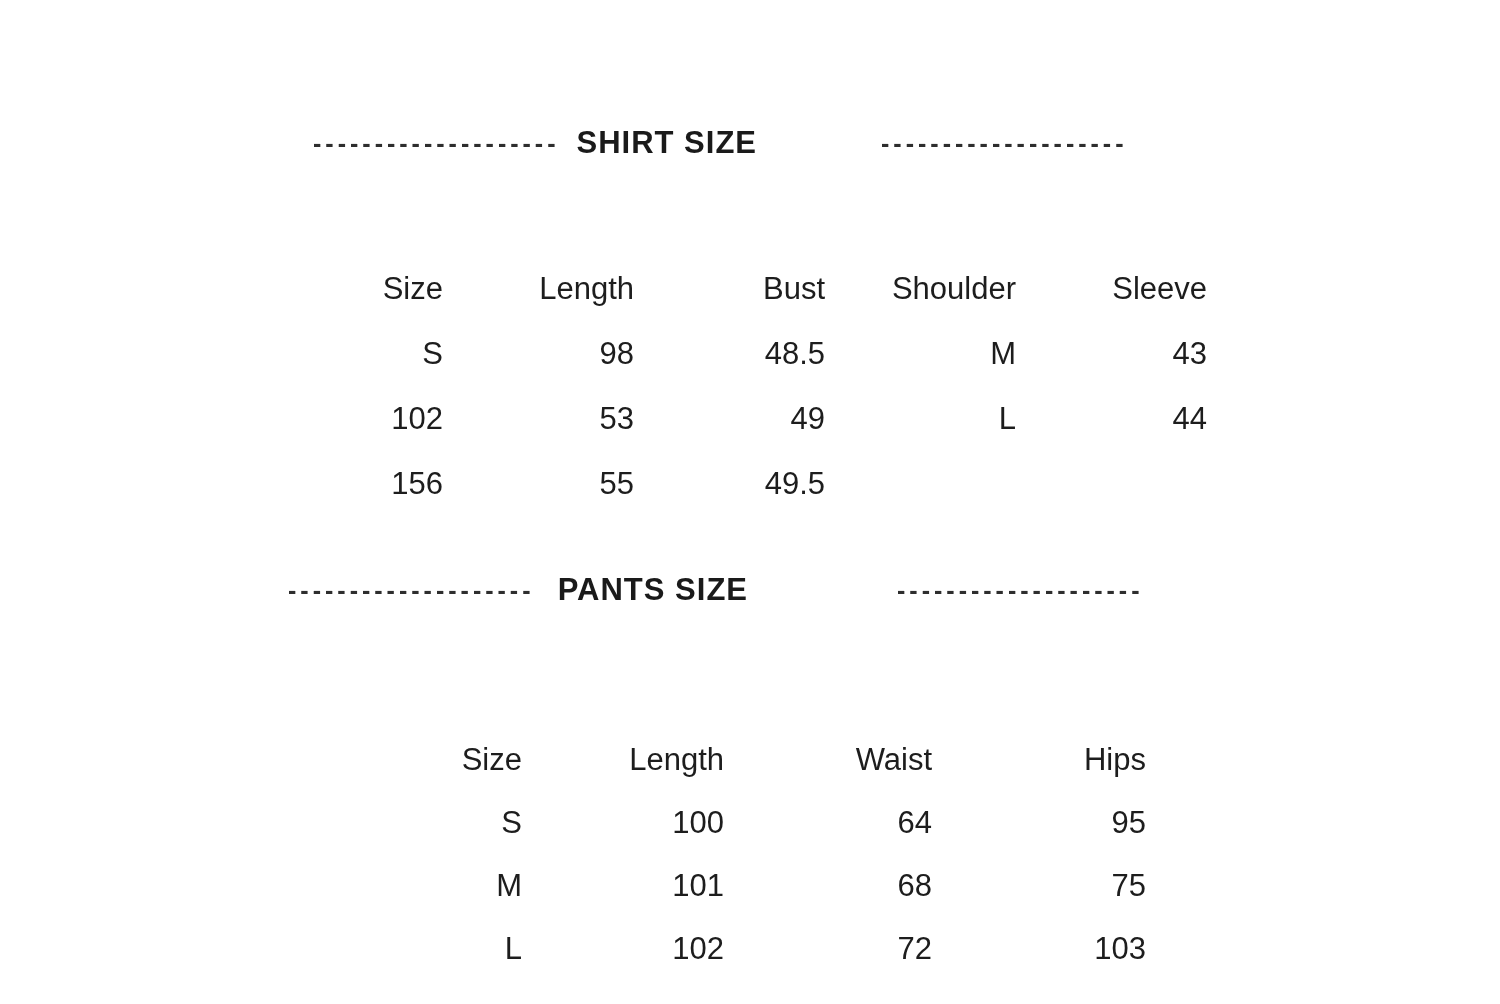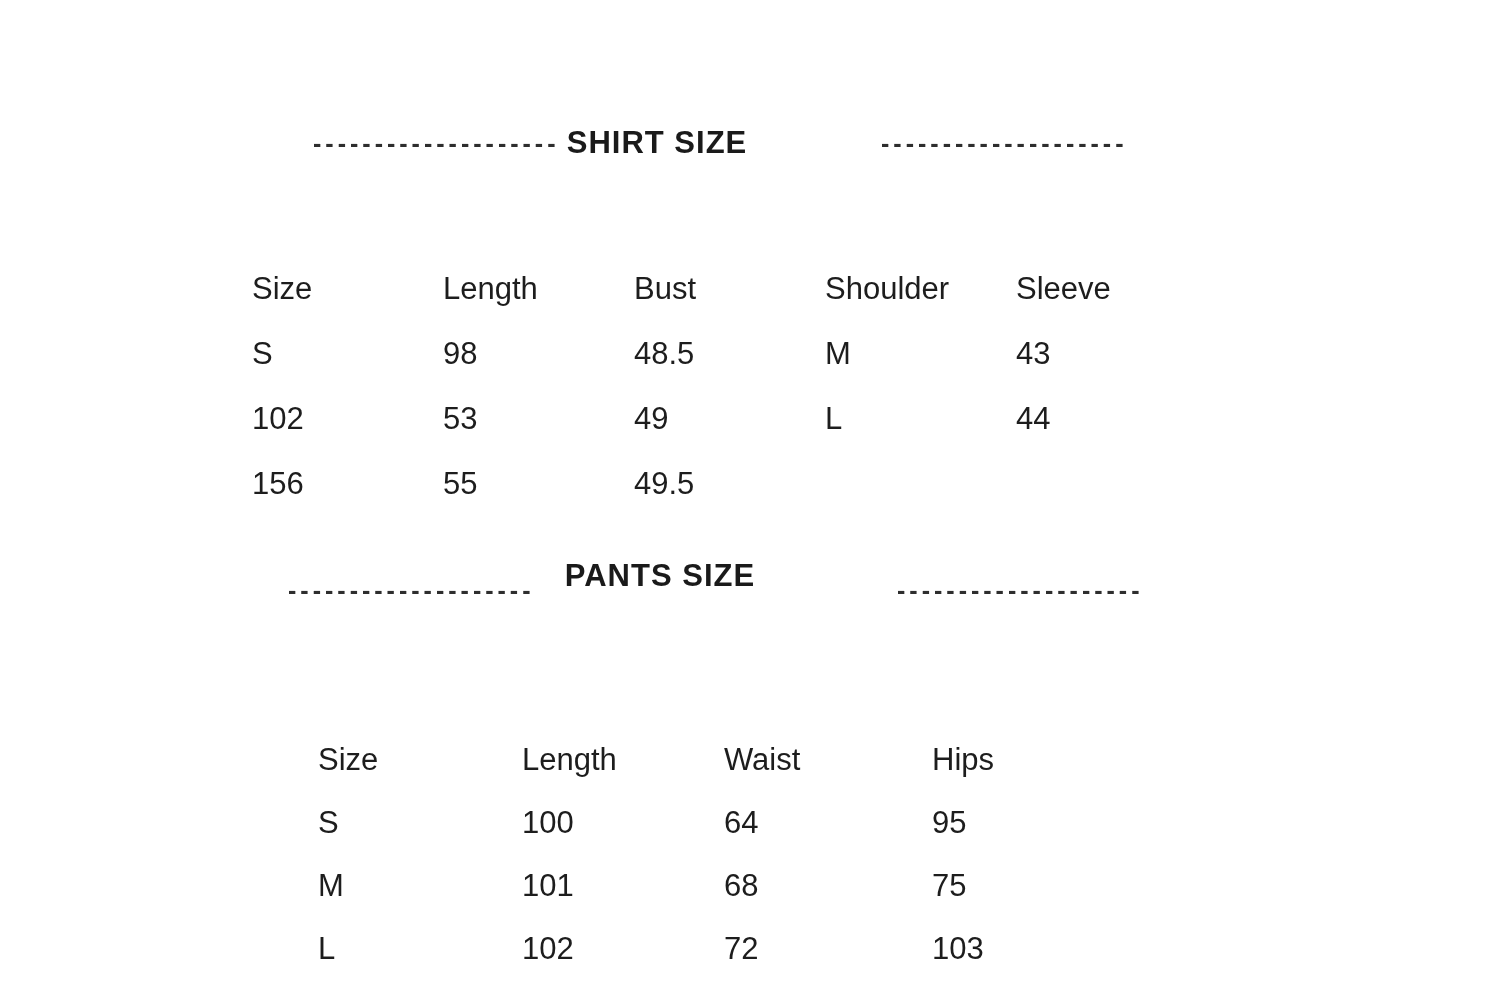--- a/index.html
+++ b/index.html
@@ -25,28 +25,28 @@
     font-size: 25px;
     font-weight: 700;
     letter-spacing: 4px;
     color: #2e2e2e;
   }
   .section-title {
     font-size: 31px;
     font-weight: 600;
     letter-spacing: 1px;
     color: #1a1a1a;
-    text-align: center;
+    text-align: right;
     width: 200px;
   }
   .size-table {
     position: absolute;
     display: grid;
     align-items: center;
-    text-align: left;
+    text-align: right;
     font-size: 31px;
     color: #1d1d1d;
   }
   .size-table .cell {
     white-space: nowrap;
   }
   #shirt-table {
     left: 252px;
     top: 256px;
     width: 955px;
@@ -58,21 +58,21 @@
     top: 728px;
     width: 828px;
     grid-template-columns: 204px 202px 208px 214px;
     grid-auto-rows: 63px;
   }
   
   #shirt-dash-left  { left: 313px; top: 127px; }
   #shirt-title      { left: 557px; top: 127px; }
   #shirt-dash-right { left: 881px; top: 127px; }
   #pants-dash-left  { left: 288px; top: 574px; }
-  #pants-title      { left: 548px; top: 560px; margin-left: 12px; }
+  #pants-title      { left: 548px; top: 574px; }
   #pants-dash-right { left: 897px; top: 574px; }
 </style>
 </head>
 <body>
 
 <div class="canvas">
 
   <div class="section-header">
     <span id="shirt-dash-left" class="dashes">--------------------</span>
     <span id="shirt-title" class="section-title">SHIRT SIZE</span>

